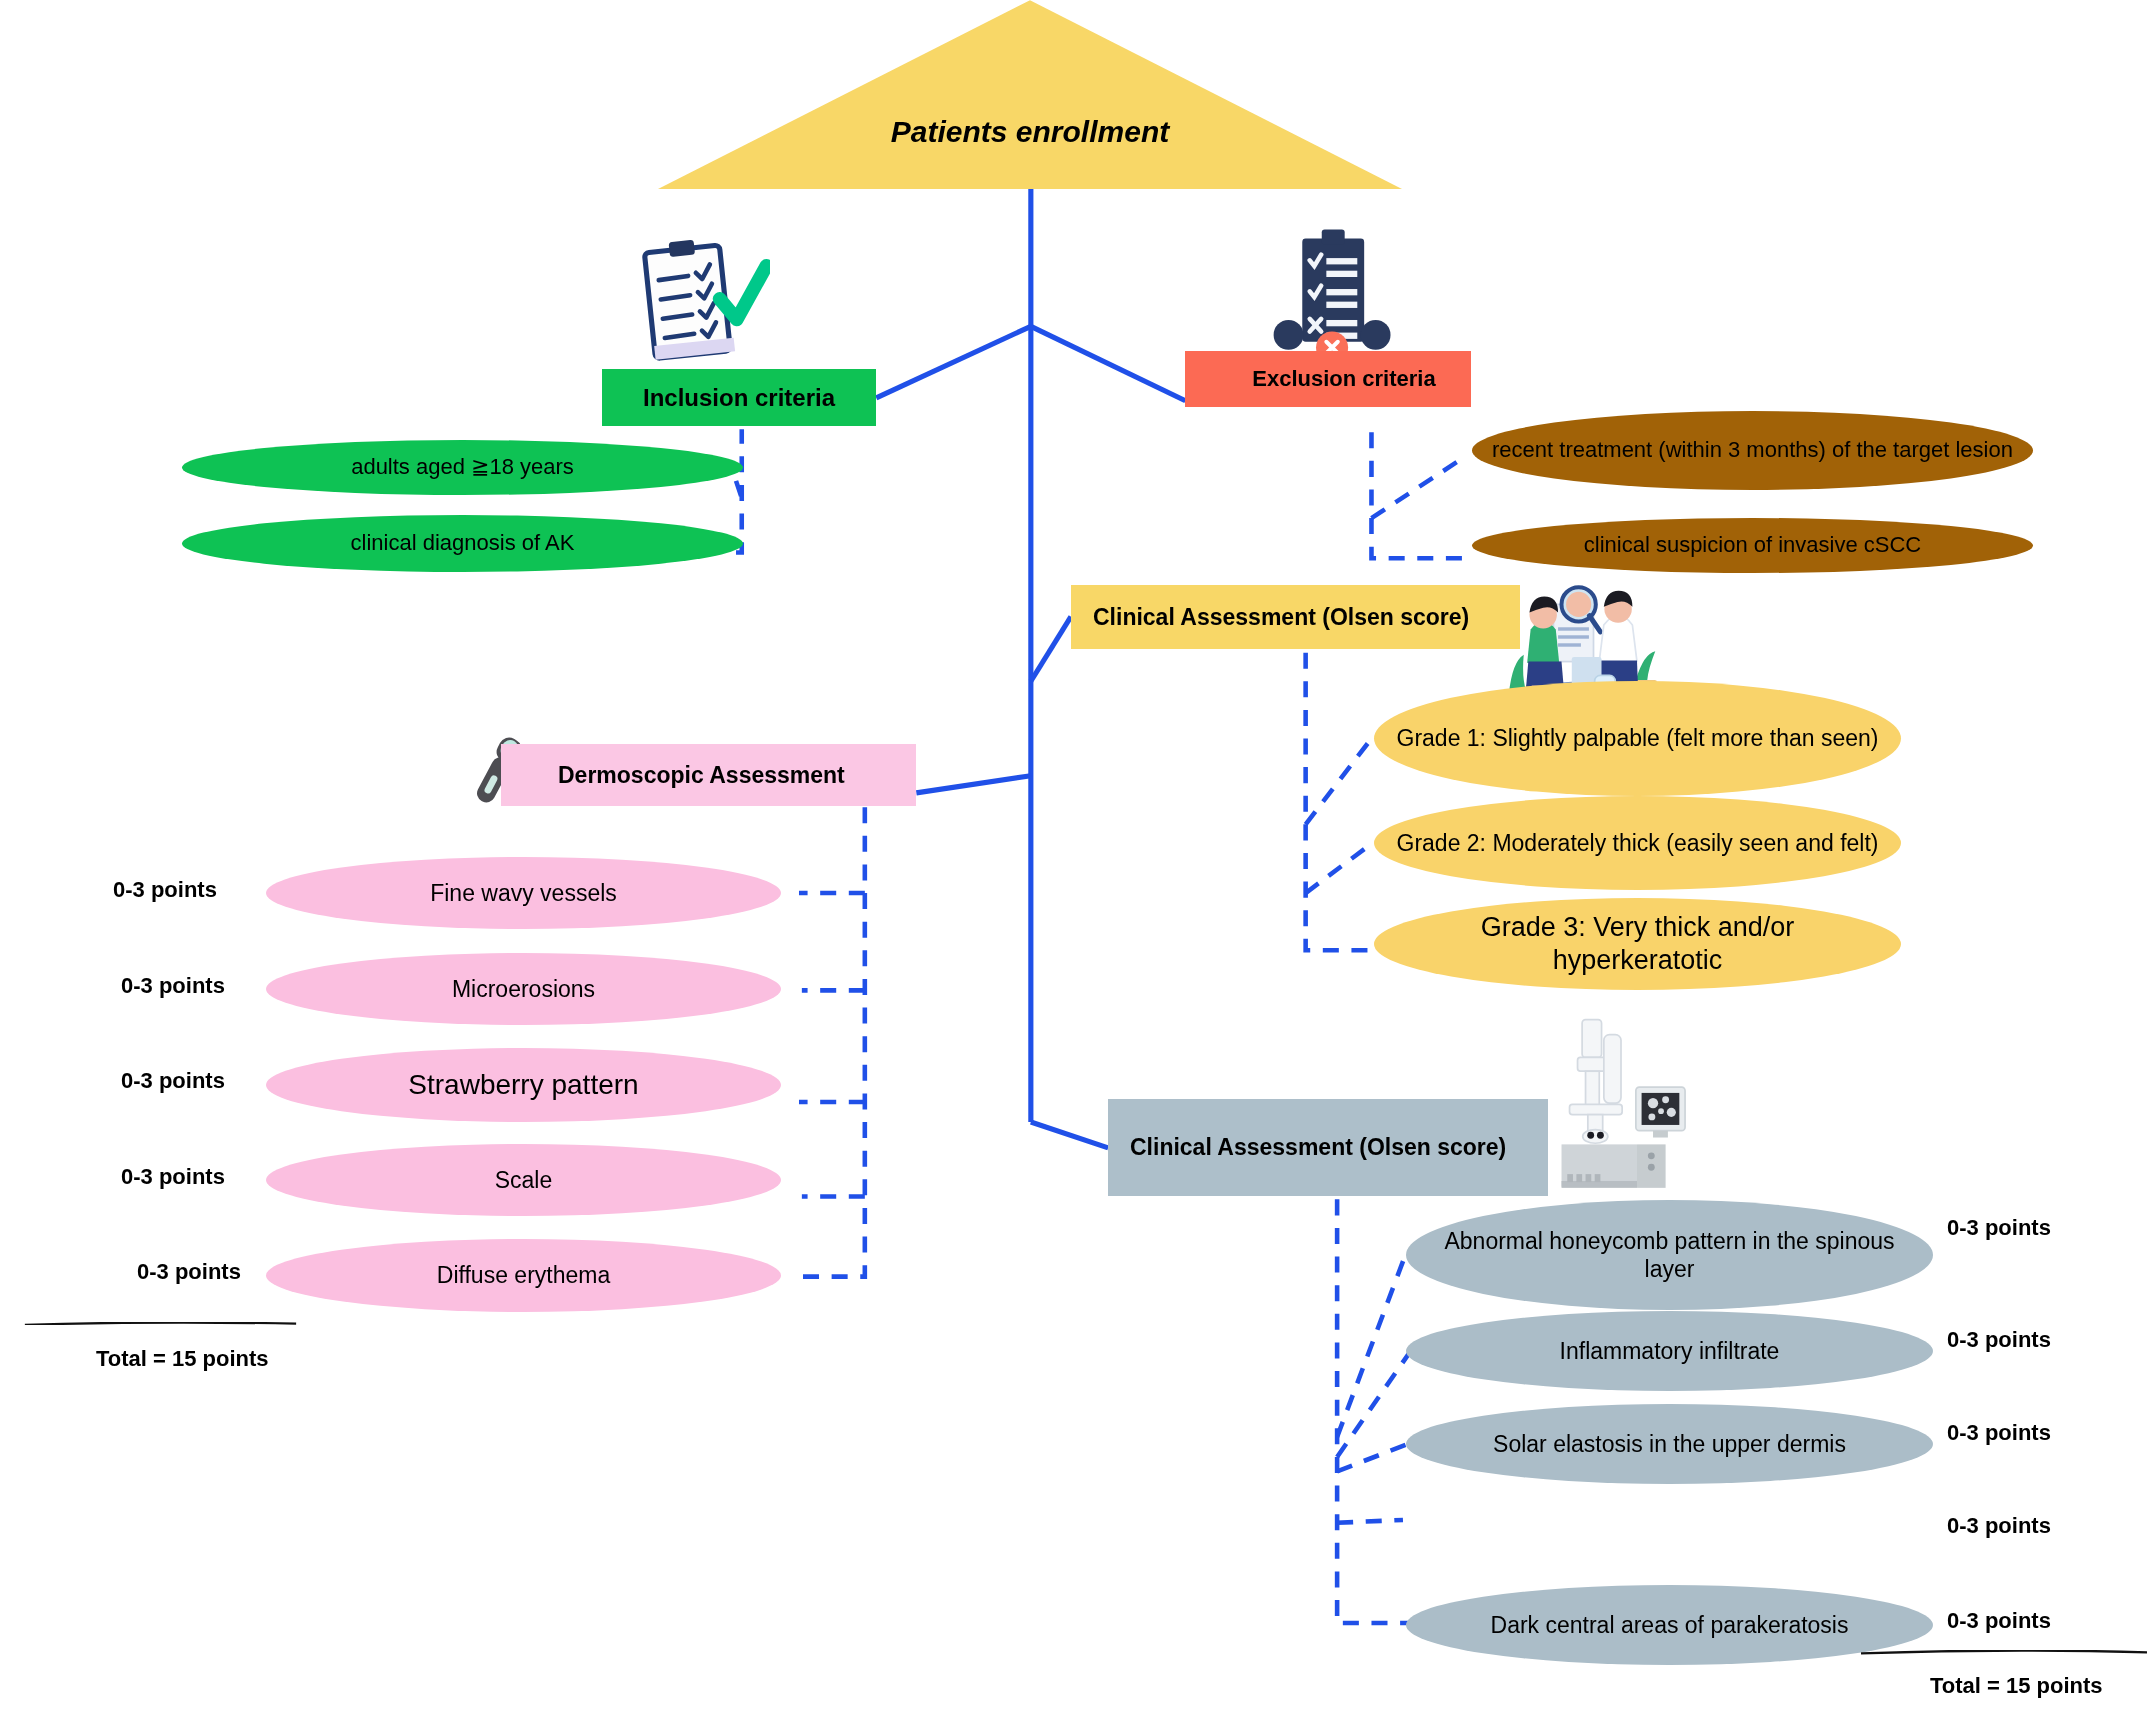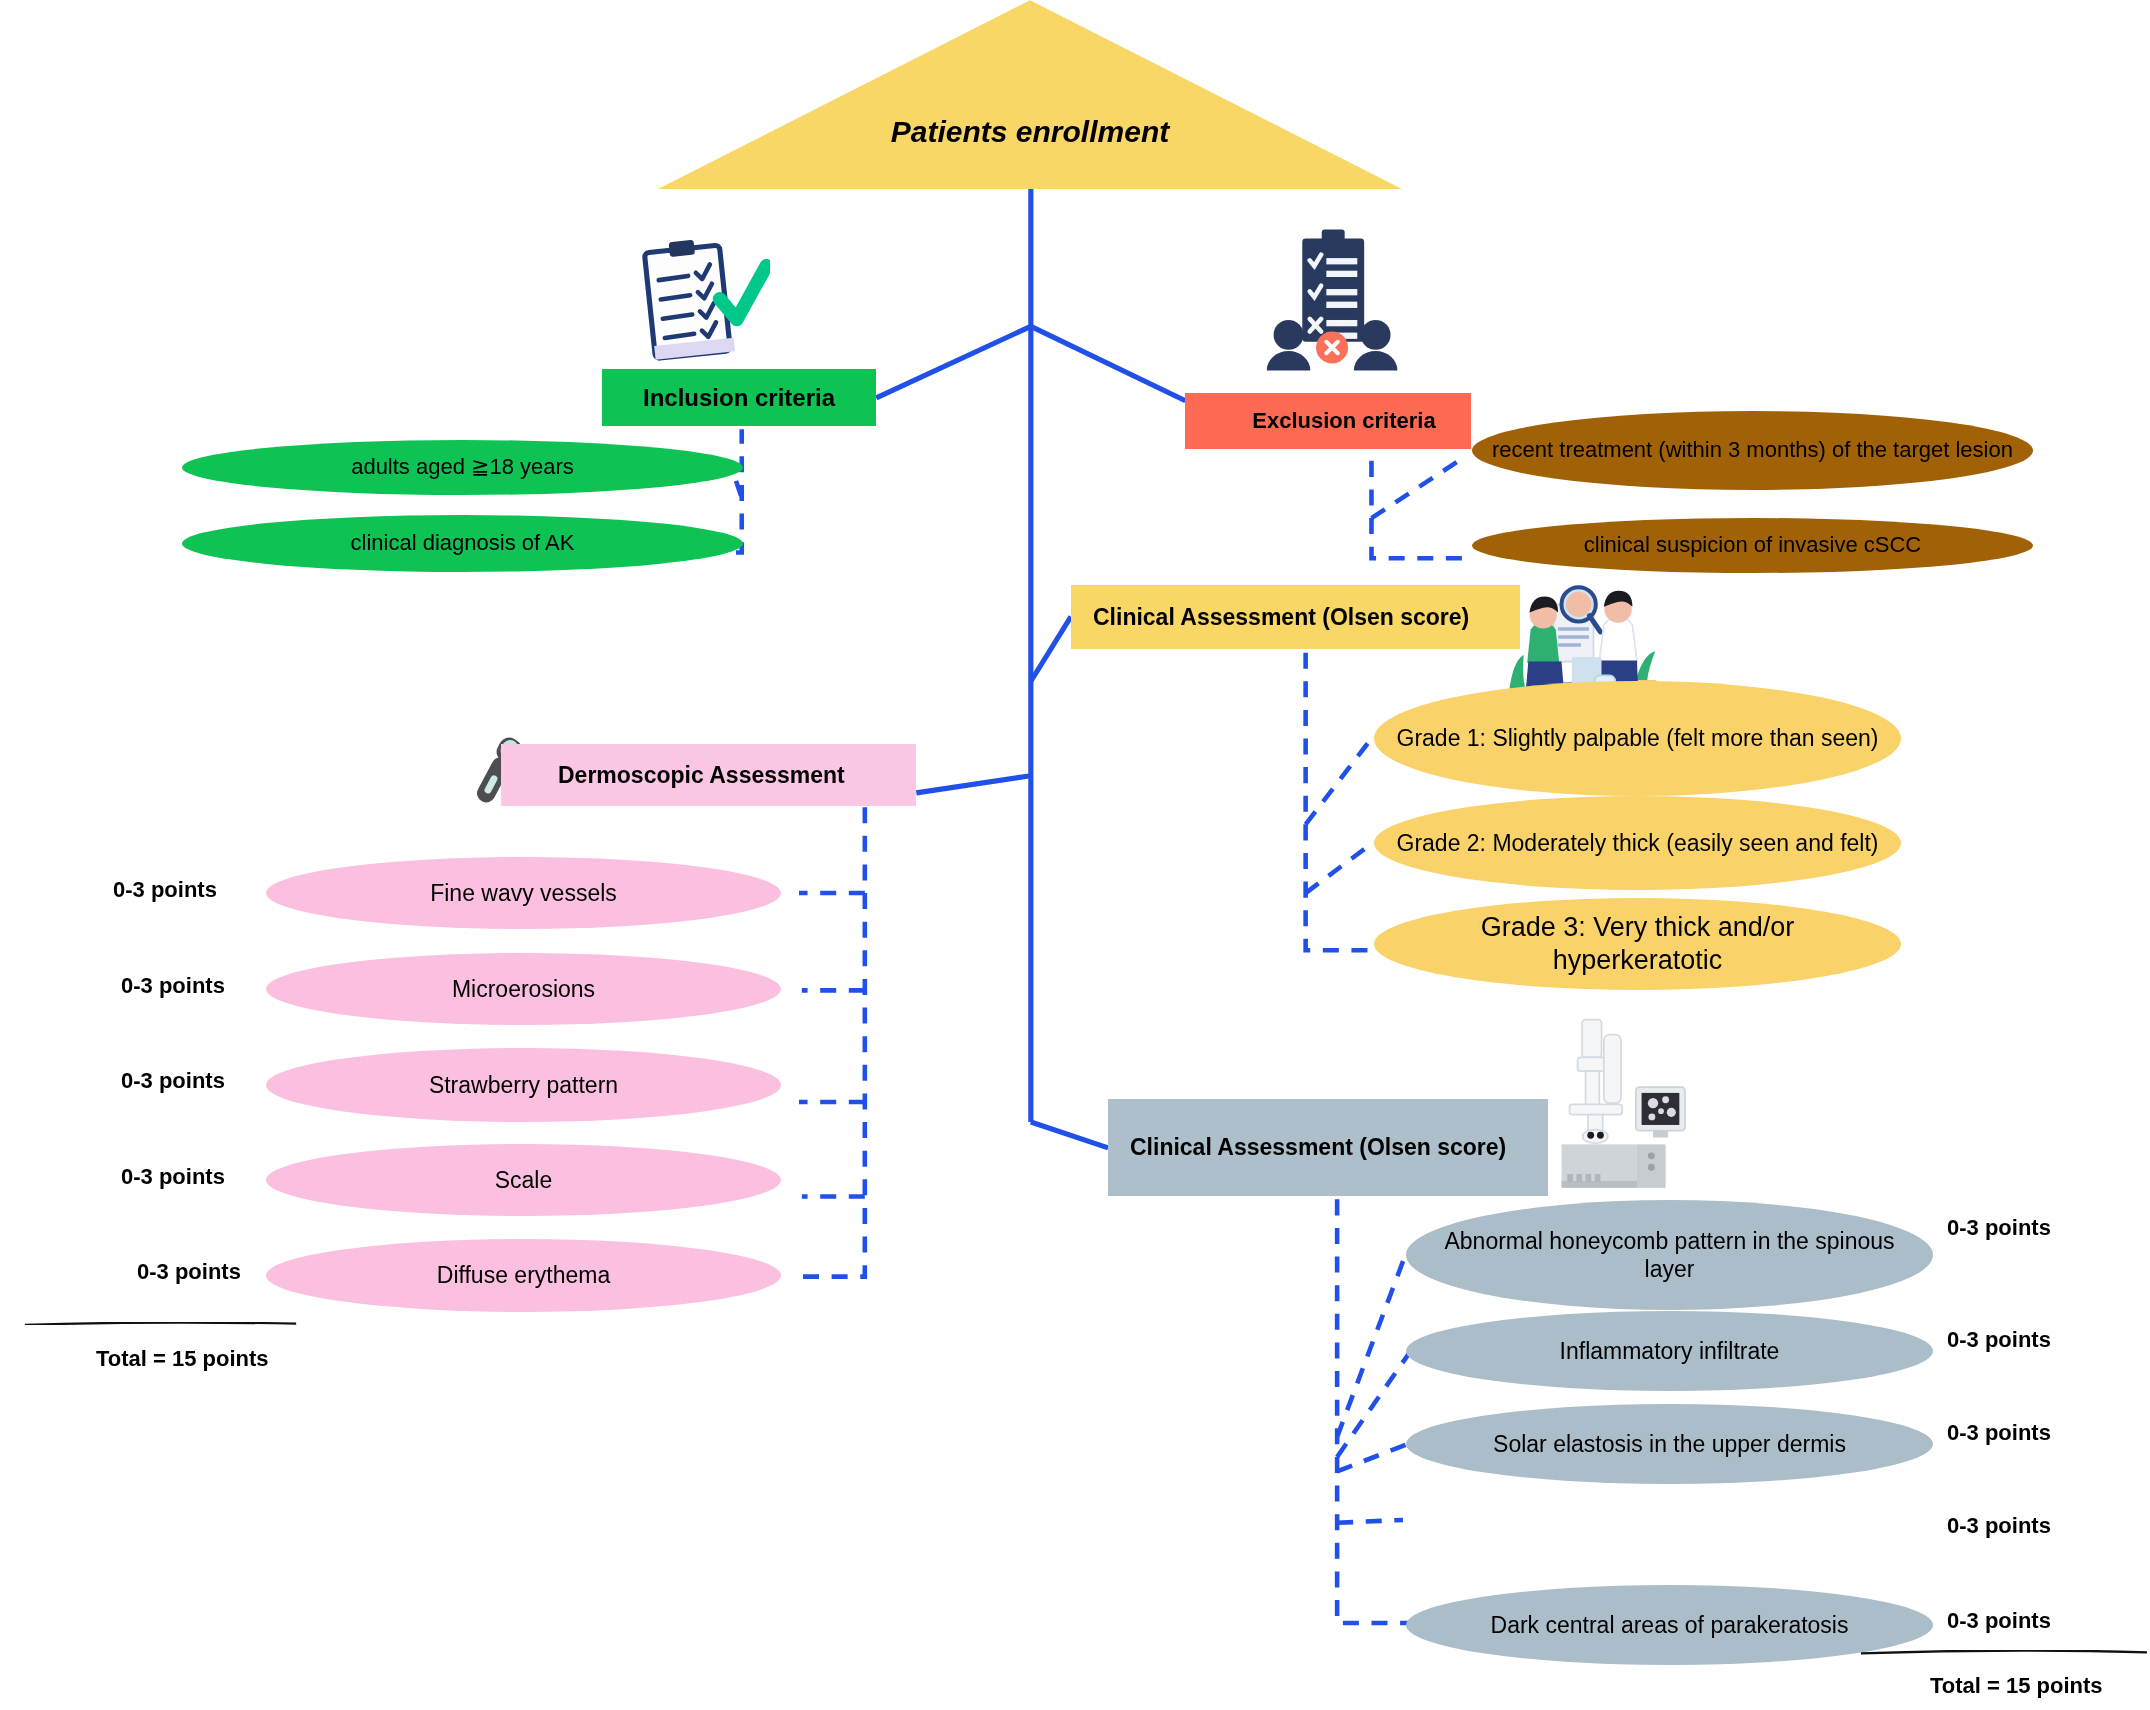--- a/index.html
+++ b/index.html
@@ -136,21 +136,21 @@
         <circle cx="212" cy="190" r="26"></circle>
           <path d="M174,252 a38,34 0 0 1 76,0 z"></path>
       </g>
       <circle cx="136" cy="212" r="28" fill="#fa7059"></circle>
       <g stroke="#fff" stroke-width="7" stroke-linecap="round">
         <line x1="126" y1="202" x2="146" y2="222"></line>
           <line x1="146" y1="202" x2="126" y2="222"></line>
       </g>
     </svg>
   </div>
-  <div class="abs box red ctr" style="left:1185px;top:393px;width:286px;height:56px;font-size:22px;padding-left:32px;">
+  <div class="abs box red ctr" style="left:1185px;top:351px;width:286px;height:56px;font-size:22px;padding-left:32px;">
     <span>Exclusion criteria</span>
   </div>
   <div class="abs ell red ctr" style="left:1472px;top:411px;width:561px;height:79px;font-size:22px;">
     <span>recent treatment (within 3 months) of the target lesion</span>
   </div>
   <div class="abs ell red ctr" style="left:1472px;top:518px;width:561px;height:55px;font-size:22px;">
     <span>clinical suspicion of invasive cSCC</span>
   </div>
 
   <div class="abs box yellowb" style="left:1071px;top:585px;width:449px;height:64px;display:flex;align-items:center;padding-left:22px;font-size:23px;">
@@ -226,21 +226,21 @@
   <div class="abs ell pink ctr" style="left:266px;top:857px;width:515px;height:72px;font-size:23px;">
     <span>Fine wavy vessels</span>
   </div>
 
   <div class="abs pts" style="left:121px;top:973px;font-size:22px;">0-3 points</div>
   <div class="abs ell pink ctr" style="left:266px;top:953px;width:515px;height:72px;font-size:23px;">
     <span>Microerosions</span>
   </div>
 
   <div class="abs pts" style="left:121px;top:1068px;font-size:22px;">0-3 points</div>
-  <div class="abs ell pink ctr" style="left:266px;top:1048px;width:515px;height:74px;font-size:23px;">
+  <div class="abs ell pink ctr" style="left:266px;top:1048px;width:515px;height:74px;font-size:28px;">
     <span>Strawberry pattern</span>
   </div>
 
   <div class="abs pts" style="left:121px;top:1164px;font-size:22px;">0-3 points</div>
   <div class="abs ell pink ctr" style="left:266px;top:1144px;width:515px;height:72px;font-size:23px;">
     <span>Scale</span>
   </div>
 
   <div class="abs pts" style="left:137px;top:1259px;font-size:22px;">0-3 points</div>
   <div class="abs ell pink ctr" style="left:266px;top:1239px;width:515px;height:73px;font-size:23px;">

